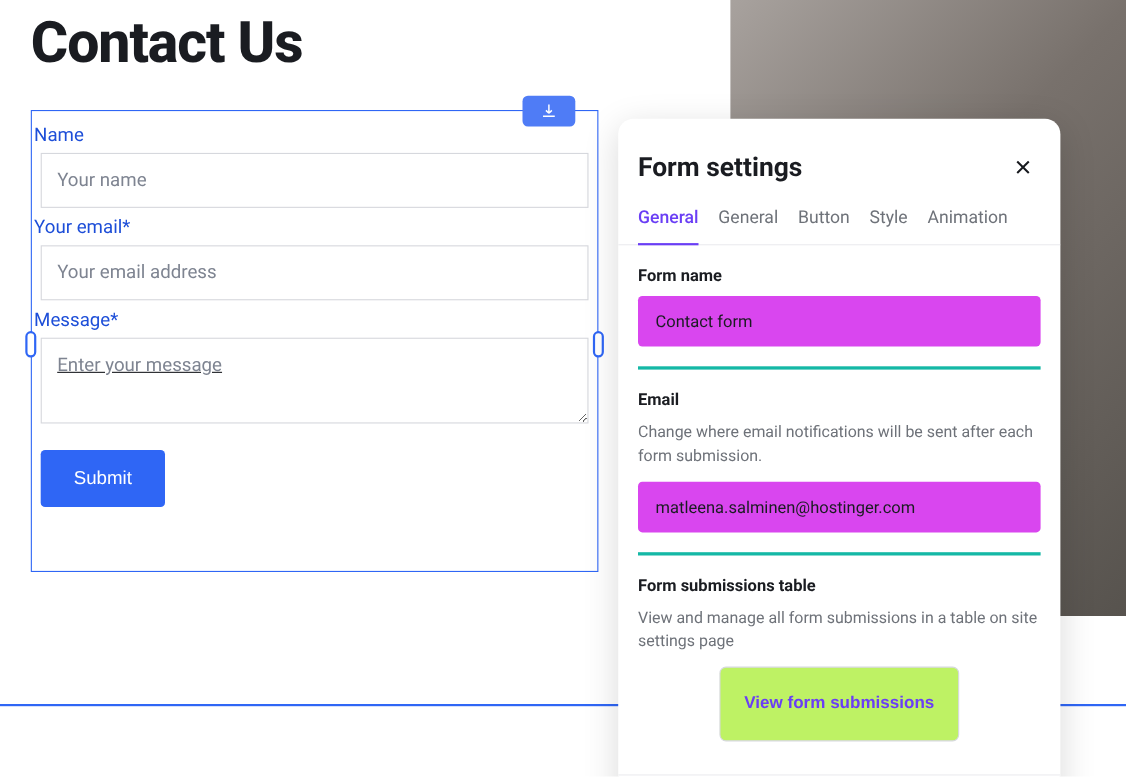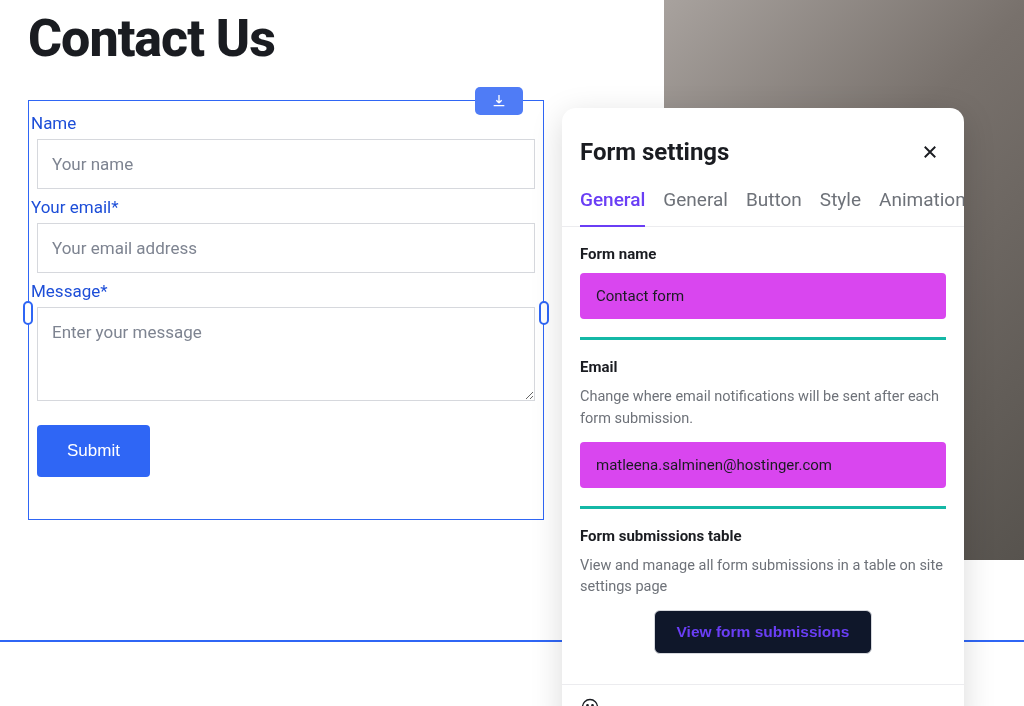--- a/index.html
+++ b/index.html
@@ -79,21 +79,21 @@
   margin: 0 6px;
   padding: 14px 14px;
   font-size: 17px;
   color: #1a1c21;
   border: 1px solid #d6d8dd;
   background: #fff;
   font-family: inherit;
   display: block;
 }
 .field-input::placeholder { color: #7e8491; }
-textarea.field-input { height: 94px; resize: both; }
+textarea.field-input { height: 78px; resize: both; text-decoration: underline; }
 .submit-btn {
   margin: 24px 0 0 6px;
   padding: 16px 30px;
   background: #2f66f5;
   color: #fff;
   font-size: 17px;
   font-weight: 400;
   border: none;
   border-radius: 4px;
   cursor: pointer;
@@ -138,21 +138,21 @@
 }
 .close-btn svg { width: 18px; height: 18px; stroke: #1a1c21; stroke-width: 2.5; }
 .tabs {
   display: flex;
   gap: 18px;
   padding: 0 18px;
   border-bottom: 1px solid #ececef;
 }
 .tab {
   padding: 12px 0 14px 0;
-  font-size: 19px;
+  font-size: 16px;
   color: #6e7279;
   cursor: pointer;
   border-bottom: 2px solid transparent;
   margin-bottom: -1px;
 }
 .tab.active {
   color: #6a3ef5;
   border-bottom-color: #6a3ef5;
   font-weight: 500;
 }
@@ -177,22 +177,22 @@
   font-size: 15px;
   color: #1a1c21;
   background: #d946ef;
   border: none;
   border-radius: 4px;
   font-family: inherit;
 }
 .view-btn {
   display: block;
   margin: 6px auto 0 auto;
-  padding: 12px 22px;
-  background: #0f172a;
+  padding: 24px 22px;
+  background: #bef264;
   border: 1px solid #d6d8dd;
   border-radius: 6px;
   color: #6a3ef5;
   font-size: 15.5px;
   font-weight: 700;
   cursor: pointer;
 }
 .panel-footer {
   border-top: 1px solid #ececef;
   padding: 12px 18px 14px 18px;

